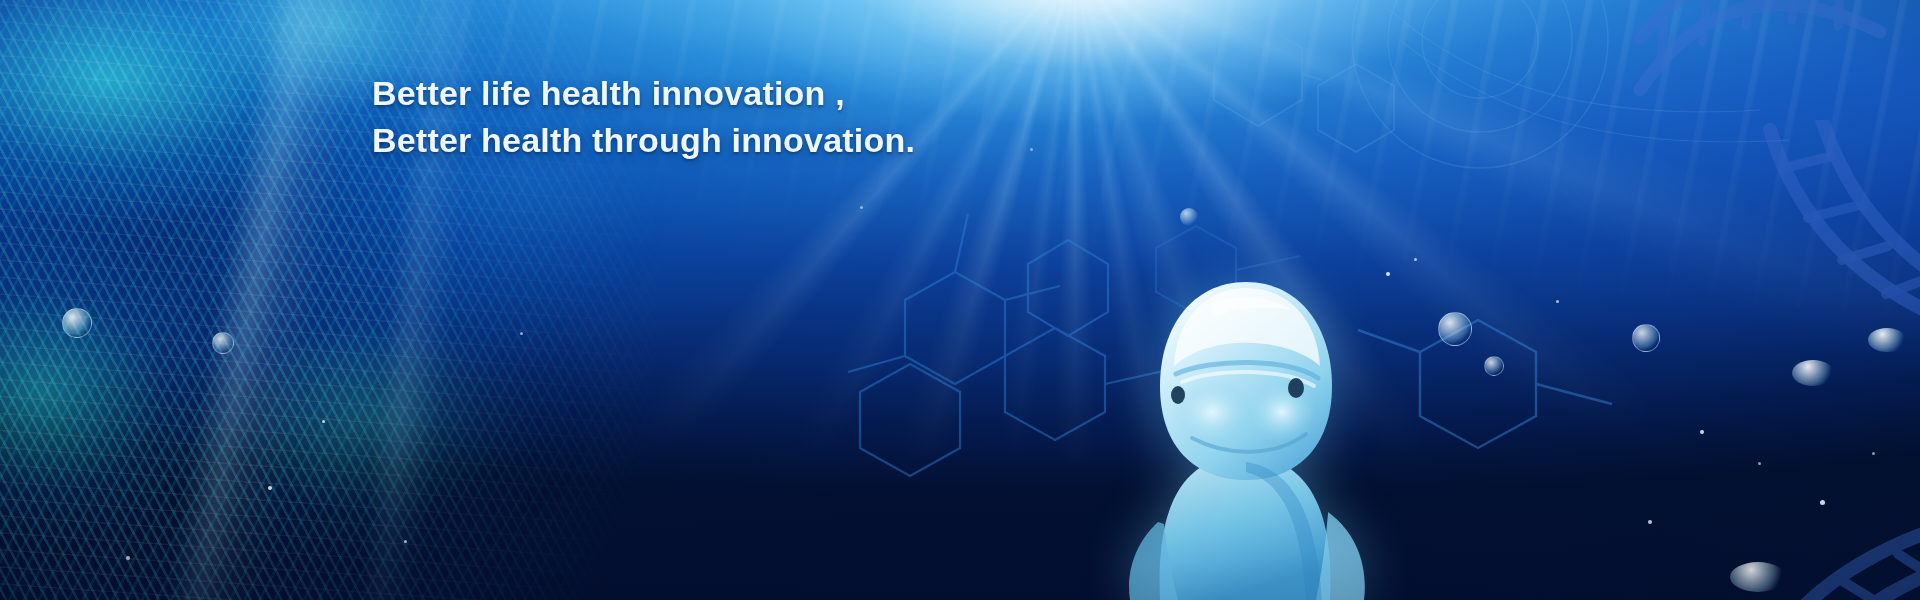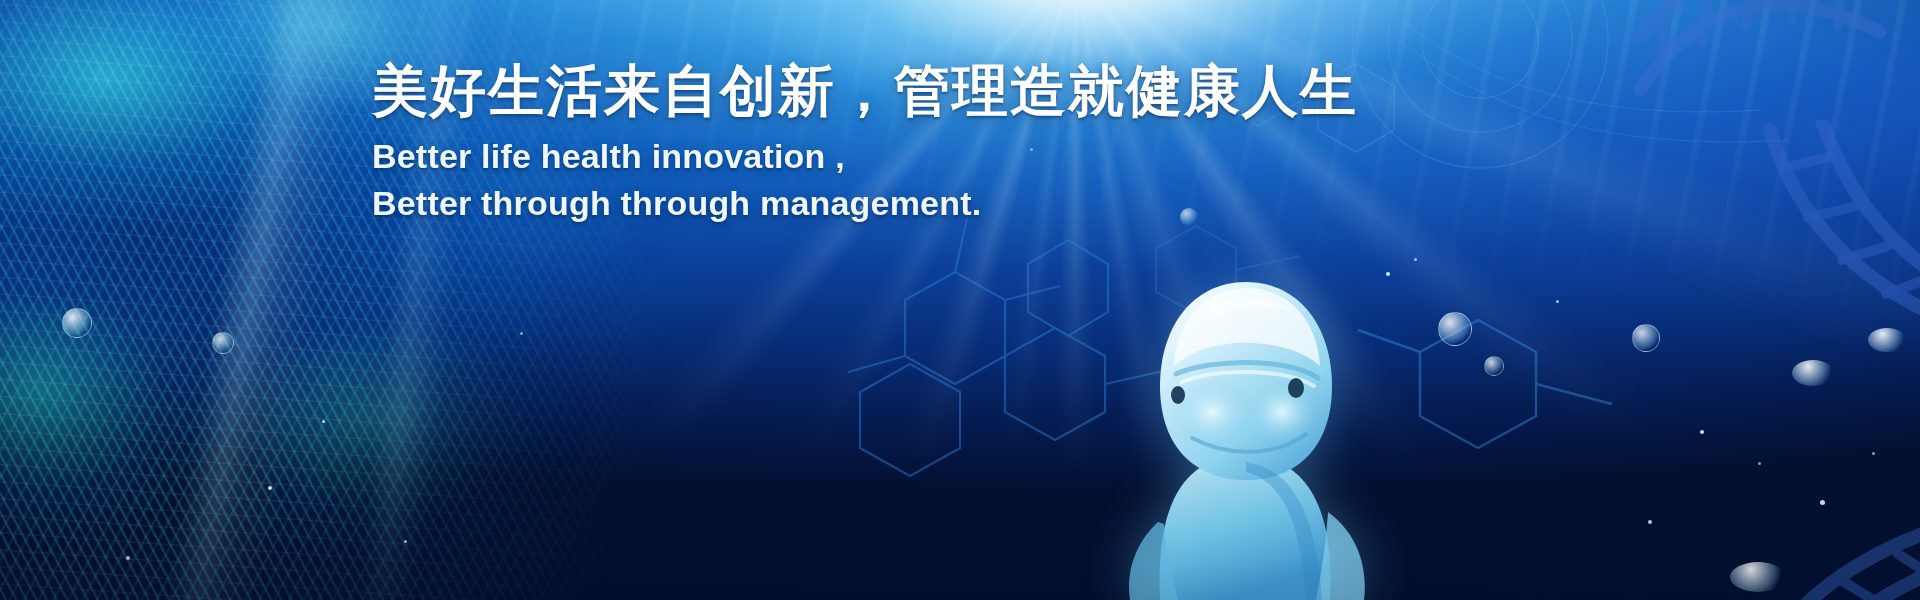--- a/index.html
+++ b/index.html
@@ -346,20 +346,19 @@
     <span class="spark" style="left:404px;top:540px;width:3px;height:3px;opacity:.7;"></span>
     <span class="spark" style="left:520px;top:332px;width:3px;height:3px;opacity:.6;"></span>
     <span class="spark" style="left:126px;top:556px;width:4px;height:4px;opacity:.75;"></span>
     <span class="spark" style="left:860px;top:206px;width:3px;height:3px;opacity:.55;"></span>
     <span class="spark" style="left:1030px;top:148px;width:3px;height:3px;opacity:.5;"></span>
   </div>
 
   <div class="layer vignette"></div>
 
   <div class="copy">
-    <h1 class="headline">美好生活来自创新，管理造就健康人生</h1>
     <p class="sub">
       <span>Better life health innovation ,</span>
-      <span>Better through through management.</span>
+      <span>Better health through innovation.</span>
     </p>
   </div>
 
 </div>
 
 </body></html>

